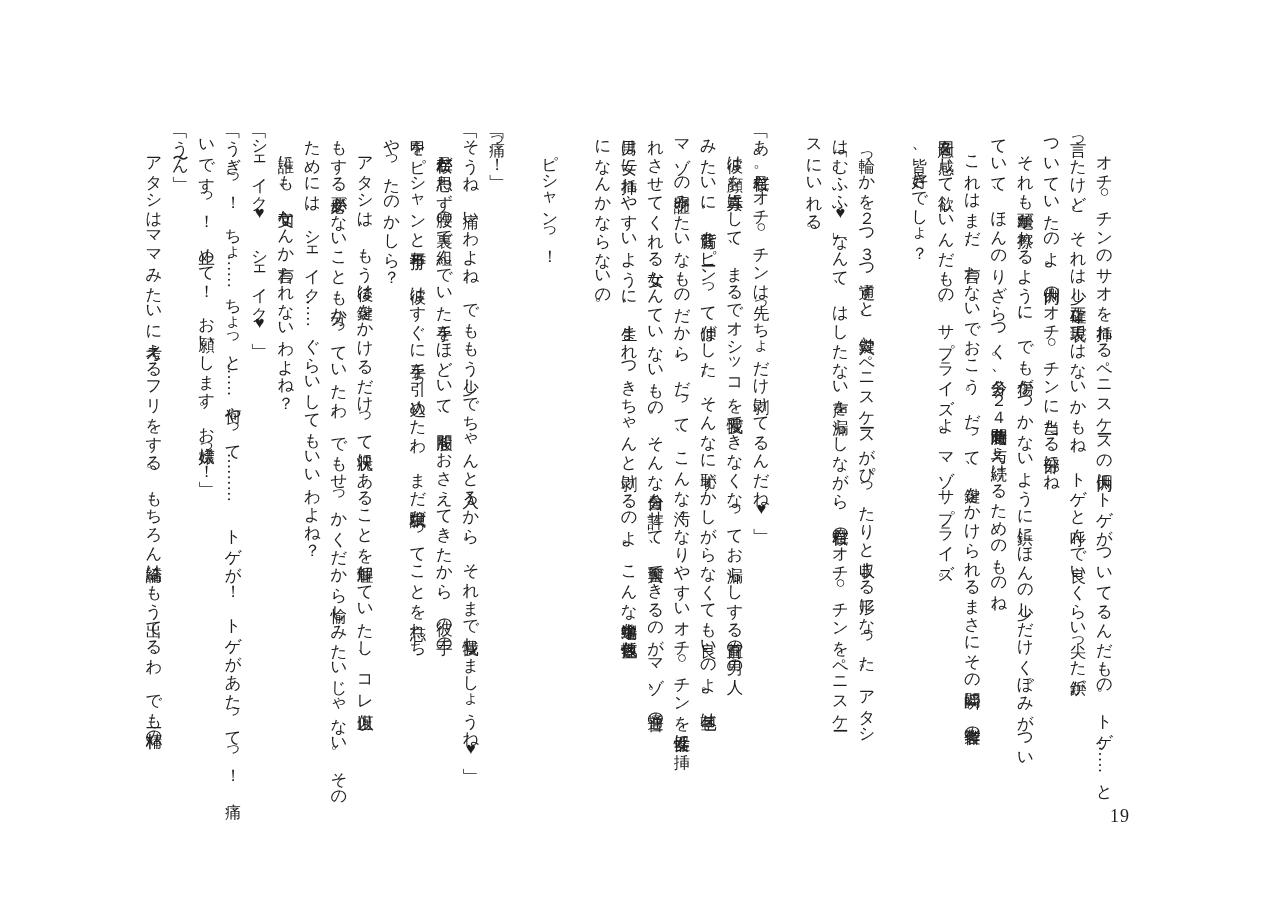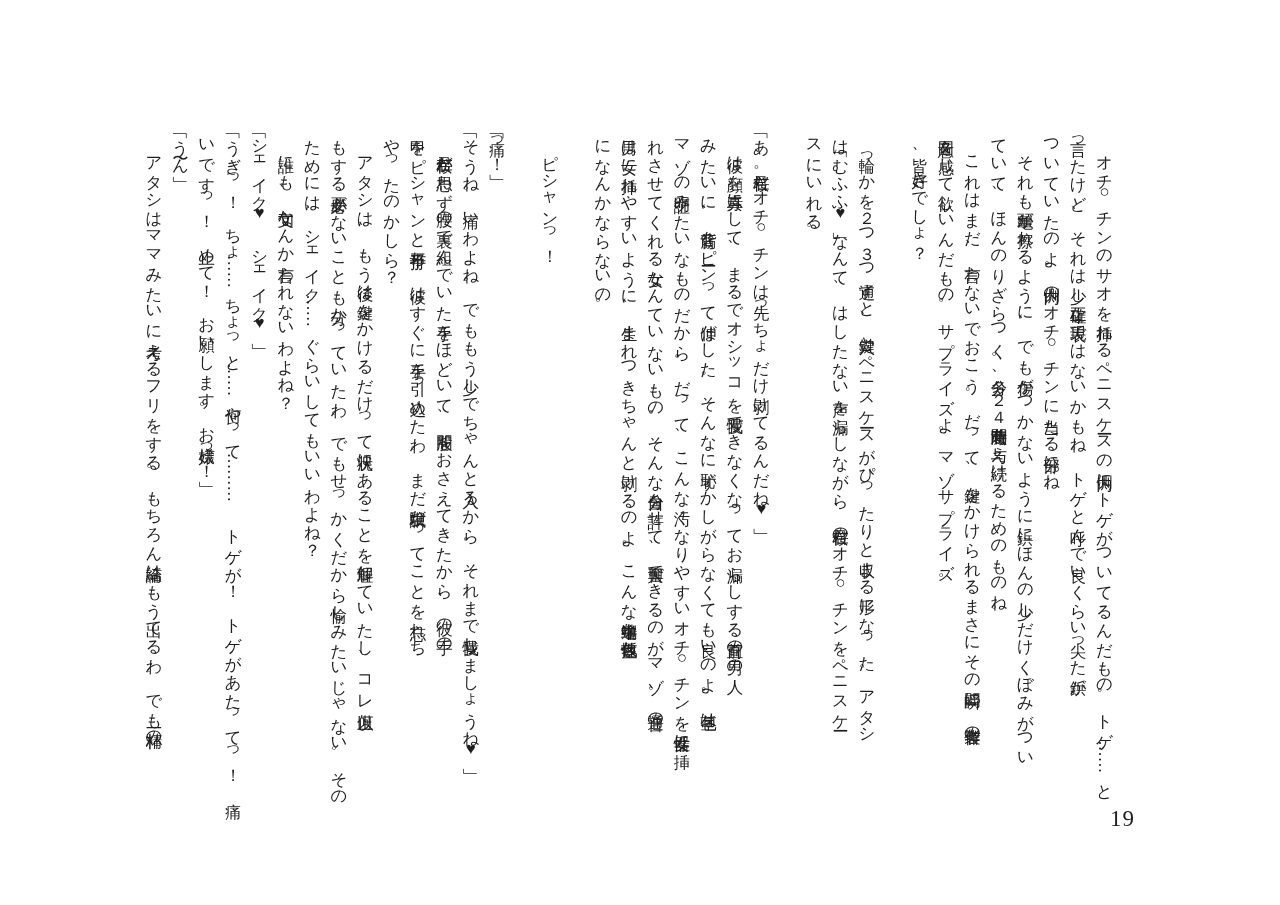--- a/index.html
+++ b/index.html
@@ -30,21 +30,21 @@
     white-space: pre;
     margin: 0;
   }
   .text-block .line.blank {
     width: 26.4px;
   }
   .page-number {
     position: absolute;
     left: 1110px;
     top: 806px;
-    font-size: 23px;
+    font-size: 18px;
     letter-spacing: 1px;
     color: #1f1f1f;
   }
 </style>
 </head>
 <body>
 
 <div class="page">
   <div class="text-block">
       <div class="line">　オチ○チンのサオを挿れるペニスケースの内側にトゲがついてるんだもの。トゲ……と</div>

